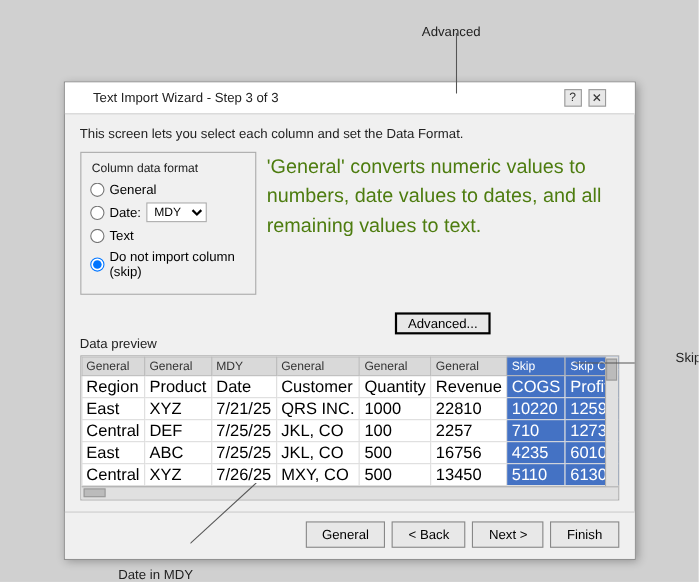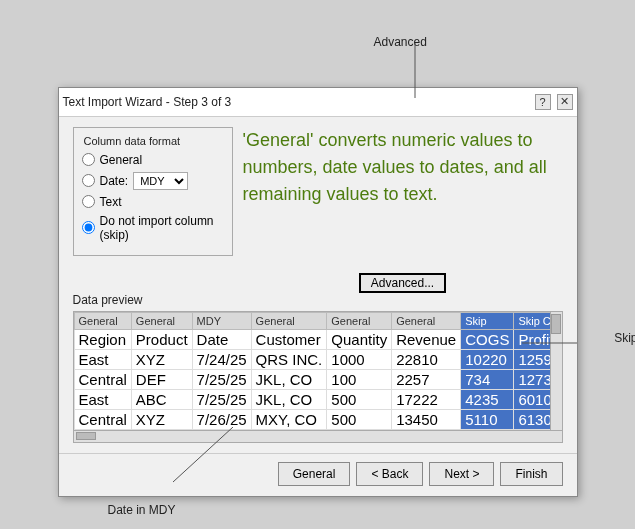--- a/index.html
+++ b/index.html
@@ -28,21 +28,21 @@
       border: 1px solid #888;
       width: 520px;
       box-shadow: 2px 2px 8px rgba(0,0,0,0.3);
       position: relative;
       margin-top: 24px;
     }
 
     .title-bar {
       background: #fff;
       border-bottom: 1px solid #ccc;
-      padding: 6px 4px;
+      padding: 6px 26px;
       display: flex;
       align-items: center;
       justify-content: space-between;
     }
     .title-bar-left {
       font-size: 12px;
       color: #222;
       font-weight: normal;
     }
     .title-bar-right {
@@ -252,21 +252,21 @@
       font-size: 12px;
       color: #222;
       white-space: nowrap;
     }
   </style>
 </head>
 <body>
 
 <div class="outer-wrapper" style="position:relative; margin-top: 30px;">
 
-  <div class="callout-label" style="top:-28px; left:316px;">Advanced</div>
+  <div class="callout-label" style="top:-28px; left:326px;">Advanced</div>
 
   <svg style="position:absolute; top:-20px; left:356px; z-index:10;" width="2" height="60">
     <line x1="1" y1="0" x2="1" y2="55" stroke="#555" stroke-width="1"></line>
   </svg>
 
   <div class="callout-label" style="top:268px; right:-60px;">Skip</div>
 
   <svg style="position:absolute; top:279px; right:-4px; z-index:10;" width="60" height="2">
     <line x1="0" y1="1" x2="55" y2="1" stroke="#555" stroke-width="1"></line>
   </svg>
@@ -275,20 +275,21 @@
 
     <div class="title-bar">
       <span class="title-bar-left">Text Import Wizard - Step 3 of 3</span>
       <div class="title-bar-right">
         <div class="title-btn">?</div>
         <div class="title-btn">✕</div>
       </div>
     </div>
 
     <div class="dialog-body">
+      <div class="desc-text">This screen lets you select each column and set the Data Format.</div>
 
       <div class="main-area">
 
         <div class="left-panel">
           <div class="group-box">
             <div class="group-box-title">Column data format</div>
 
             <div class="radio-row">
               <input type="radio" name="colformat" value="general" style="">
               <label>General</label>
@@ -345,46 +346,46 @@
                 <td>Customer</td>
                 <td>Quantity</td>
                 <td>Revenue</td>
                 <td class="col-skip-cell">COGS</td>
                 <td class="col-skip-last-cell">Profit</td>
                 <td style="background:#e0e0e0;"></td>
               </tr>
               <tr>
                 <td>East</td>
                 <td>XYZ</td>
-                <td>7/24/25</td>
+                <td>7/21/25</td>
                 <td>QRS INC.</td>
                 <td>1000</td>
                 <td>22810</td>
                 <td class="col-skip-cell">10220</td>
                 <td class="col-skip-last-cell">12590</td>
                 <td style="background:#e0e0e0;"></td>
               </tr>
               <tr>
                 <td>Central</td>
                 <td>DEF</td>
                 <td>7/25/25</td>
                 <td>JKL, CO</td>
                 <td>100</td>
                 <td>2257</td>
-                <td class="col-skip-cell">734</td>
+                <td class="col-skip-cell">710</td>
                 <td class="col-skip-last-cell">1273</td>
                 <td style="background:#e0e0e0;"></td>
               </tr>
               <tr>
                 <td>East</td>
                 <td>ABC</td>
                 <td>7/25/25</td>
                 <td>JKL, CO</td>
                 <td>500</td>
-                <td>17222</td>
+                <td>16756</td>
                 <td class="col-skip-cell">4235</td>
                 <td class="col-skip-last-cell">6010</td>
                 <td style="background:#e0e0e0;"></td>
               </tr>
               <tr>
                 <td>Central</td>
                 <td>XYZ</td>
                 <td>7/26/25</td>
                 <td>MXY, CO</td>
                 <td>500</td>

